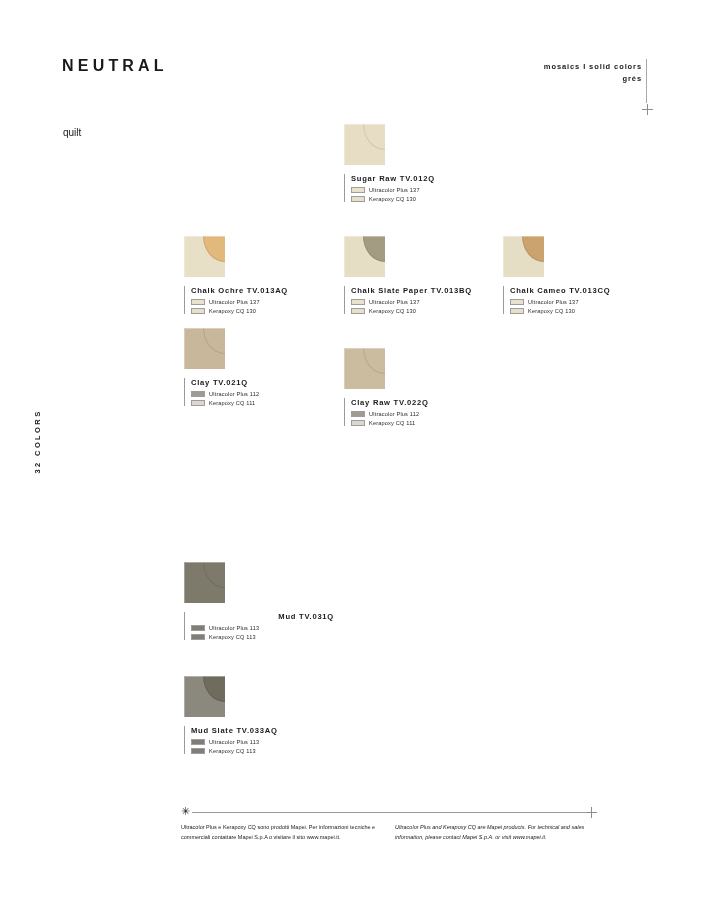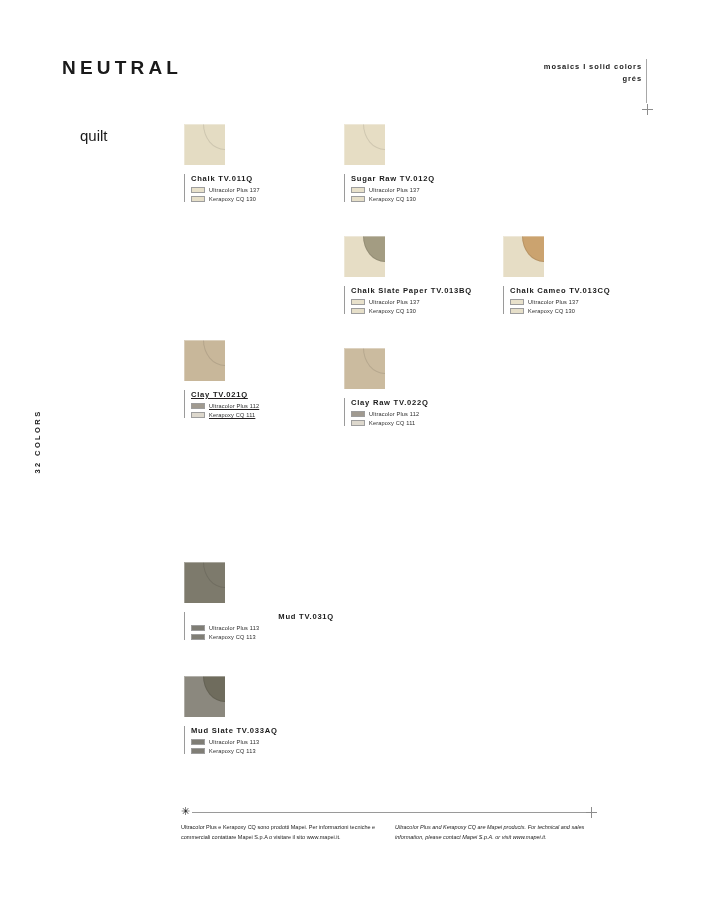--- a/index.html
+++ b/index.html
@@ -14,21 +14,21 @@
     font-family: "Liberation Sans", sans-serif;
     color: #231f20;
     overflow: hidden;
   }
 
   
   .page-title {
     position: absolute;
     left: 62px;
     top: 57px;
-    font-size: 19px;
+    font-size: 16px;
     font-weight: bold;
     letter-spacing: 4.2px;
     color: #1a1a1a;
   }
   .header-right {
     position: absolute;
     right: 68px;
     top: 61px;
     text-align: right;
     font-size: 7.5px;
@@ -55,23 +55,23 @@
   .crop-mark:before, .crop-mark:after {
     content: "";
     position: absolute;
     background: #8c8c8c;
   }
   .crop-mark:before { left: 0; top: 5px; width: 11px; height: 1px; }
   .crop-mark:after  { left: 5px; top: 0; width: 1px; height: 11px; }
 
   .surface-label {
     position: absolute;
-    left: 80px;
+    left: 63px;
     top: 127px;
-    font-size: 15px;
+    font-size: 10px;
     color: #1a1a1a;
     text-align: right;
   }
 
   
   .side-label {
     position: absolute;
     left: -8px;
     top: 437px;
     width: 90px;
@@ -218,56 +218,56 @@
   <div>mosaics I solid colors</div>
   <div>grés</div>
 </div>
 <div class="crop-mark"></div>
 
 <div class="surface-label">quilt</div>
 
 <div class="side-label">32  COLORS</div>
 
 <div class="grid" id="swatch-grid">
-    <div class="swatch-card" style="left: 184px; top: 124px;">
-      <div class="tile" style="background: rgb(228, 220, 195);">
-        <div class="corner" style="background: rgb(228, 220, 195);"></div>
-        <div class="seam"></div>
-        <div class="edge-hl"></div>
-      </div>
-      <div class="card-info">
-        <div class="card-name">Chalk TV.011Q</div>
-        <div class="prod-row">
-          <span class="prod-chip" style="background: rgb(232, 225, 203);"></span>
-          <span class="prod-text">Ultracolor Plus 137</span>
-        </div>
-        <div class="prod-row">
-          <span class="prod-chip" style="background: rgb(230, 223, 201);"></span>
-          <span class="prod-text">Kerapoxy CQ 130</span>
-        </div>
-      </div>
-    </div>
     <div class="swatch-card" style="left: 344px; top: 124px;">
       <div class="tile" style="background: rgb(230, 221, 196);">
         <div class="corner" style="background: rgb(230, 221, 196);"></div>
         <div class="seam"></div>
         <div class="edge-hl"></div>
       </div>
       <div class="card-info">
         <div class="card-name">Sugar Raw TV.012Q</div>
         <div class="prod-row">
           <span class="prod-chip" style="background: rgb(232, 225, 203);"></span>
           <span class="prod-text">Ultracolor Plus 137</span>
         </div>
         <div class="prod-row">
           <span class="prod-chip" style="background: rgb(230, 223, 201);"></span>
           <span class="prod-text">Kerapoxy CQ 130</span>
         </div>
       </div>
     </div>
+    <div class="swatch-card" style="left: 184px; top: 236px;">
+      <div class="tile" style="background: rgb(231, 223, 198);">
+        <div class="corner" style="background: rgb(226, 185, 124);"></div>
+        <div class="seam"></div>
+        <div class="edge-hl"></div>
+      </div>
+      <div class="card-info">
+        <div class="card-name">Chalk Ochre TV.013AQ</div>
+        <div class="prod-row">
+          <span class="prod-chip" style="background: rgb(232, 225, 203);"></span>
+          <span class="prod-text">Ultracolor Plus 137</span>
+        </div>
+        <div class="prod-row">
+          <span class="prod-chip" style="background: rgb(230, 223, 201);"></span>
+          <span class="prod-text">Kerapoxy CQ 130</span>
+        </div>
+      </div>
+    </div>
     <div class="swatch-card" style="left: 344px; top: 236px;">
       <div class="tile" style="background: rgb(230, 221, 197);">
         <div class="corner" style="background: rgb(163, 156, 130);"></div>
         <div class="seam"></div>
         <div class="edge-hl"></div>
       </div>
       <div class="card-info">
         <div class="card-name">Chalk Slate Paper TV.013BQ</div>
         <div class="prod-row">
           <span class="prod-chip" style="background: rgb(232, 225, 203);"></span>
@@ -290,21 +290,21 @@
         <div class="prod-row">
           <span class="prod-chip" style="background: rgb(232, 225, 203);"></span>
           <span class="prod-text">Ultracolor Plus 137</span>
         </div>
         <div class="prod-row">
           <span class="prod-chip" style="background: rgb(230, 223, 201);"></span>
           <span class="prod-text">Kerapoxy CQ 130</span>
         </div>
       </div>
     </div>
-    <div class="swatch-card" style="left: 184px; top: 340px; text-decoration: underline;">
+    <div class="swatch-card" style="left: 184px; top: 328px;">
       <div class="tile" style="background: rgb(200, 183, 154);">
         <div class="corner" style="background: rgb(200, 183, 154);"></div>
         <div class="seam"></div>
         <div class="edge-hl"></div>
       </div>
       <div class="card-info">
         <div class="card-name">Clay TV.021Q</div>
         <div class="prod-row">
           <span class="prod-chip" style="background: rgb(160, 154, 144);"></span>
           <span class="prod-text">Ultracolor Plus 112</span>

